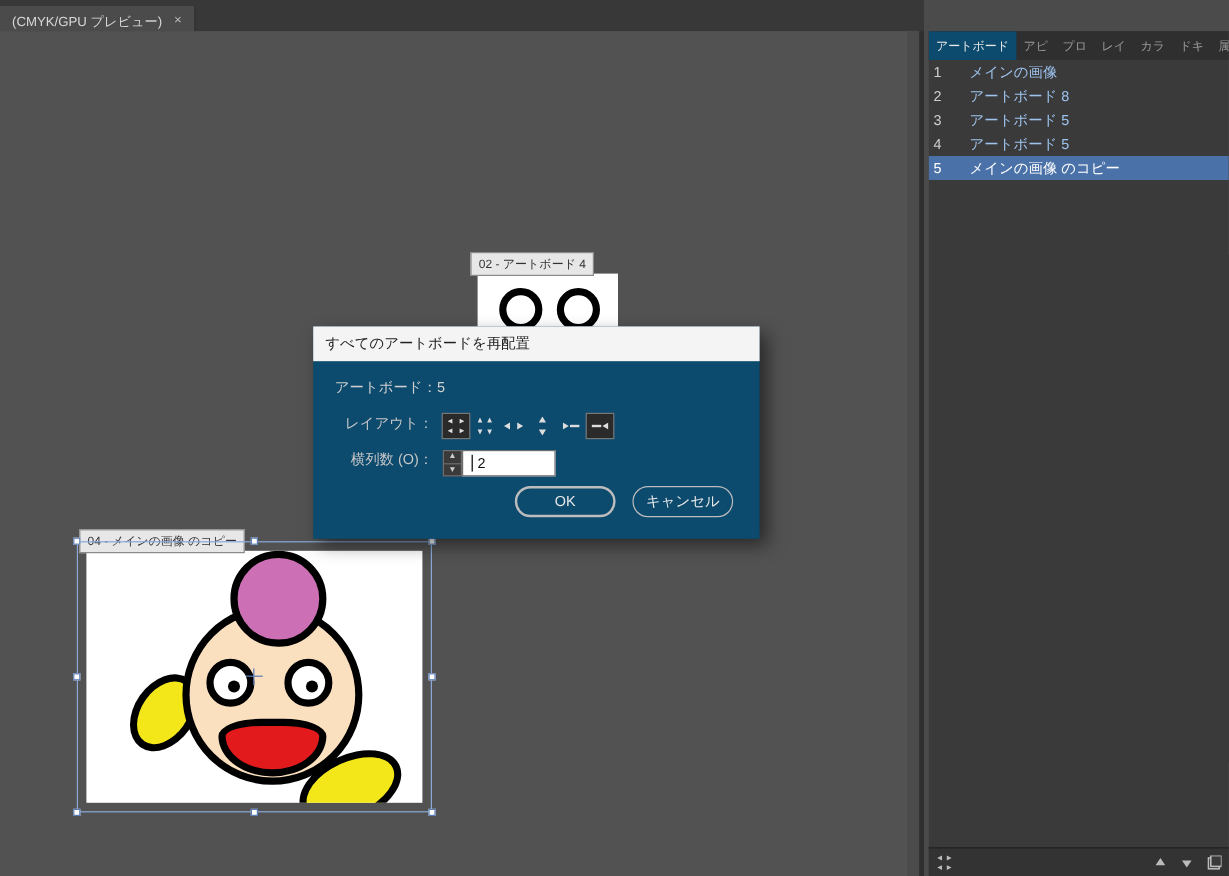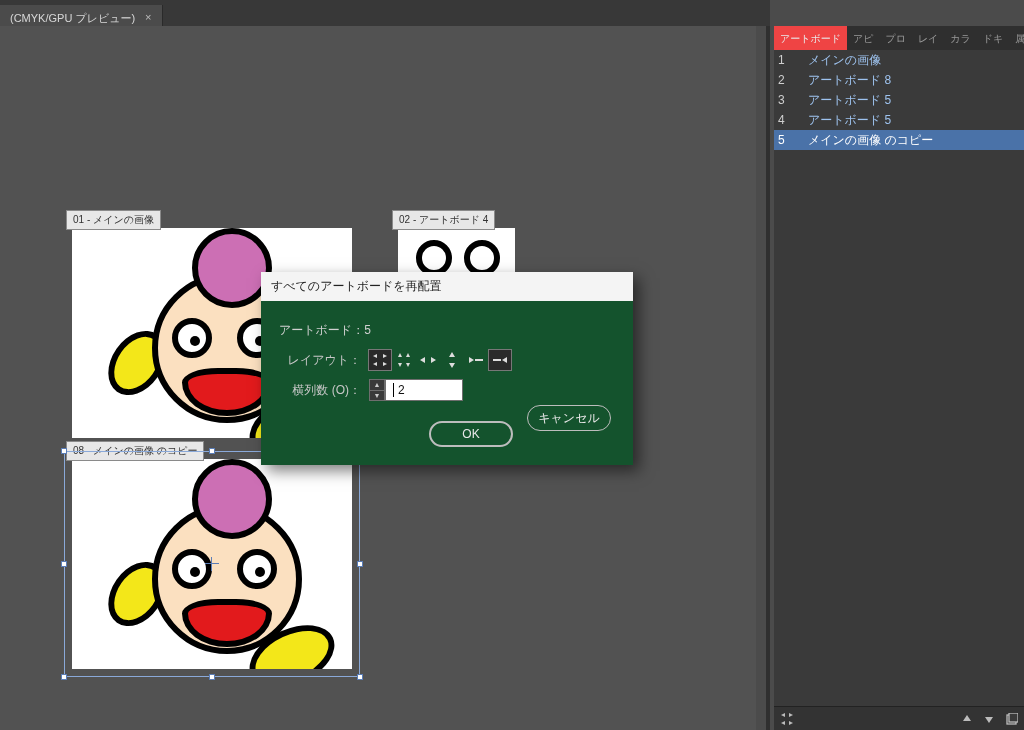--- a/index.html
+++ b/index.html
@@ -31,101 +31,87 @@
   .face .eye  { position: absolute; border: 6px solid #000; border-radius: 50%; background: #fff; }
   .face .pupil{ position: absolute; border-radius: 50%; background: #000; }
   .face .mouth{ position: absolute; border: 6px solid #000; background: #e21a1c; border-radius: 40% 40% 50% 50% / 30% 30% 70% 70%; }
   .face .foot { position: absolute; border: 6px solid #000; border-radius: 50%; background: #f3e719; }
 
   
   .rpanel-sep { position: absolute; right: 254px; top: 26px; width: 4px; bottom: 0; background: #2f2f2f; }
   .rpanel { position: absolute; right: 0; top: 26px; width: 250px; bottom: 0; background: #3a3a3a; color: #d8d8d8; display: flex; flex-direction: column; }
   .rpanel-tabs { height: 24px; display: flex; align-items: stretch; background: #2f2f2f; overflow: hidden; font-size: 10px; }
   .rpanel-tab { padding: 6px 6px 0 6px; color: #9a9a9a; white-space: nowrap; cursor: pointer; }
-  .rpanel-tab.active { background: #ef4444; color: #e9e9e9; }
+  .rpanel-tab.active { background: #0c4a6e; color: #e9e9e9; }
   .ab-list { flex: 0 0 auto; }
   .ab-row { display: flex; align-items: center; height: 20px; font-size: 12px; padding-left: 4px; cursor: pointer; }
   .ab-row .num { width: 30px; color: #cfcfcf; }
   .ab-row .nm { color: #9ec3ef; }
   .ab-row.sel { background: #4a72a8; }
   .ab-row.sel .nm, .ab-row.sel .num { color: #fff; }
   .rpanel-spacer { flex: 1; }
   .rpanel-footer { height: 24px; background: #333; border-top: 1px solid #222; display: flex; align-items: center; padding: 0 6px; gap: 8px; color: #b5b5b5; font-size: 12px; justify-content: space-between;}
   .rpanel-footer .right-icons { display:flex; gap:12px; align-items:center;}
 
   
-  .modal { position: absolute; left: 261px; top: 272px; width: 372px; background: #14532d; box-shadow: 6px 6px 14px rgba(0,0,0,.5); color: #d0d0d0; font-size: 12px; }
+  .modal { position: absolute; left: 261px; top: 272px; width: 372px; background: #0c4a6e; box-shadow: 6px 6px 14px rgba(0,0,0,.5); color: #d0d0d0; font-size: 12px; }
   .modal-title { background: #f4f4f4; color: #222; font-size: 12px; padding: 6px 10px; }
   .modal-body { padding: 14px 18px 18px 18px; }
-  .modal-row { display: flex; align-items: center; height: 30px; }
+  .modal-row { display: flex; height: 30px; }
   .modal-row .lbl { width: 90px; text-align: right; padding-right: 8px; color: #c7c7c7; }
   .icon-btn { width: 22px; height: 20px; margin-right: 2px; display: inline-flex; align-items: center; justify-content: center; color: #ddd; background: transparent; border: none; cursor: pointer; font-size: 12px; }
   .icon-btn.sel { background: #2a2a2a; outline: 1px solid #777; }
   .stepper { width: 16px; height: 22px; display: inline-flex; flex-direction: column; border: 1px solid #6e6e6e; background: #3a3a3a; margin-right: 0; }
   .stepper span { flex: 1; display: flex; align-items: center; justify-content: center; font-size: 7px; color: #ccc; cursor: pointer; }
   .stepper span:first-child { border-bottom: 1px solid #6e6e6e; }
   .txt-in { height: 22px; width: 78px; padding: 0 6px; font-size: 12px; color: #111; background: #fff; border: 1px solid #6e6e6e; }
   .txt-static { height: 22px; width: 78px; padding: 3px 6px; font-size: 12px; background: transparent; border: none; color: #ddd;}
   .order-lbl { margin-left: 18px; margin-right: 6px; color: #c7c7c7; }
   .chk-row { display: flex; align-items: center; padding-left: 92px; margin: 8px 0 16px 0; gap: 6px; }
   .chk { width: 13px; height: 13px; accent-color: #5f8dd3; }
   .btn-row { display: flex; justify-content: flex-end; gap: 14px; padding-right: 4px; }
   .btn { min-width: 84px; height: 26px; border-radius: 14px; border: 1.5px solid #bdbdbd; background: transparent; color: #e8e8e8; font-size: 12px; cursor: pointer; }
-  .btn.primary { border-width: 2px; margin-top: 16px; }
+  .btn.primary { border-width: 2px; }
   .cursor-caret { position:absolute; width:1px; height:14px; background:#000; }
   
   svg { display:block; }
 </style>
 </head>
 <body>
 
 <div class="doc-tabbar">
   <div class="doc-tab">
     <span>(CMYK/GPU プレビュー)</span>
     <span class="close-x">×</span>
   </div>
 </div>
 
 <div class="canvas">
   <div class="canvas-inner" id="canvas-inner">
-      <div class="artboard" style="left: 72px; top: 202px; width: 280px; height: 210px;">
-        <div class="ab-tag">01 - メインの画像</div>
+      <div class="artboard" style="left: 398px; top: 202px; width: 117px; height: 117px;">
+        <div class="ab-tag">02 - アートボード 4</div>
+        <div class="face" style="position: absolute; inset: 0px; overflow: hidden;">
+          <div class="eye" style="position: absolute; left: 18px; top: 12px; width: 36px; height: 36px;"></div>
+          <div class="eye" style="position: absolute; left: 66px; top: 12px; width: 36px; height: 36px;"></div>
+        </div>
+      </div>
+      <div class="artboard" style="left: 72px; top: 433px; width: 280px; height: 210px;">
+        <div class="ab-tag">04 - メインの画像 のコピー</div>
         <div class="face" style="inset: 0px; position: absolute; overflow: hidden;">
           <div class="foot" style="position: absolute; left: 30px; top: 110px; width: 70px; height: 50px; transform: rotate(-55deg);"></div>
           <div class="foot" style="position: absolute; left: 175px; top: 170px; width: 90px; height: 55px; transform: rotate(-25deg);"></div>
           <div class="head" style="position: absolute; left: 80px; top: 45px; width: 150px; height: 150px;"></div>
           <div class="hat" style="position: absolute; left: 120px; top: 0px; width: 80px; height: 80px;"></div>
           <div class="eye" style="position: absolute; left: 100px; top: 90px; width: 40px; height: 40px;"></div>
           <div class="eye" style="position: absolute; left: 165px; top: 90px; width: 40px; height: 40px;"></div>
           <div class="pupil" style="position: absolute; left: 118px; top: 108px; width: 10px; height: 10px;"></div>
           <div class="pupil" style="position: absolute; left: 183px; top: 108px; width: 10px; height: 10px;"></div>
           <div class="mouth" style="position: absolute; left: 110px; top: 140px; width: 90px; height: 48px;"></div>
         </div>
       </div>
-      <div class="artboard" style="left: 398px; top: 202px; width: 117px; height: 117px;">
-        <div class="ab-tag">02 - アートボード 4</div>
-        <div class="face" style="position: absolute; inset: 0px; overflow: hidden;">
-          <div class="eye" style="position: absolute; left: 18px; top: 12px; width: 36px; height: 36px;"></div>
-          <div class="eye" style="position: absolute; left: 66px; top: 12px; width: 36px; height: 36px;"></div>
-        </div>
-      </div>
-      <div class="artboard" style="left: 72px; top: 433px; width: 280px; height: 210px;">
-        <div class="ab-tag">08 - メインの画像 のコピー</div>
-        <div class="face" style="inset: 0px; position: absolute; overflow: hidden;">
-          <div class="foot" style="position: absolute; left: 30px; top: 110px; width: 70px; height: 50px; transform: rotate(-55deg);"></div>
-          <div class="foot" style="position: absolute; left: 175px; top: 170px; width: 90px; height: 55px; transform: rotate(-25deg);"></div>
-          <div class="head" style="position: absolute; left: 80px; top: 45px; width: 150px; height: 150px;"></div>
-          <div class="hat" style="position: absolute; left: 120px; top: 0px; width: 80px; height: 80px;"></div>
-          <div class="eye" style="position: absolute; left: 100px; top: 90px; width: 40px; height: 40px;"></div>
-          <div class="eye" style="position: absolute; left: 165px; top: 90px; width: 40px; height: 40px;"></div>
-          <div class="pupil" style="position: absolute; left: 118px; top: 108px; width: 10px; height: 10px;"></div>
-          <div class="pupil" style="position: absolute; left: 183px; top: 108px; width: 10px; height: 10px;"></div>
-          <div class="mouth" style="position: absolute; left: 110px; top: 140px; width: 90px; height: 48px;"></div>
-        </div>
-      </div>
       <div class="sel-outline" style="left: 64px; top: 425px; width: 296px; height: 226px;"></div>
       <div class="sel-handle" style="left: 61px; top: 422px;"></div>
       <div class="sel-handle" style="left: 209px; top: 422px;"></div>
       <div class="sel-handle" style="left: 357px; top: 422px;"></div>
       <div class="sel-handle" style="left: 61px; top: 535px;"></div>
       <div class="sel-handle" style="left: 357px; top: 535px;"></div>
       <div class="sel-handle" style="left: 61px; top: 648px;"></div>
       <div class="sel-handle" style="left: 209px; top: 648px;"></div>
       <div class="sel-handle" style="left: 357px; top: 648px;"></div>
       <div class="sel-handle cross" style="left: 209px; top: 535px; background: transparent; border: none;"></div>

